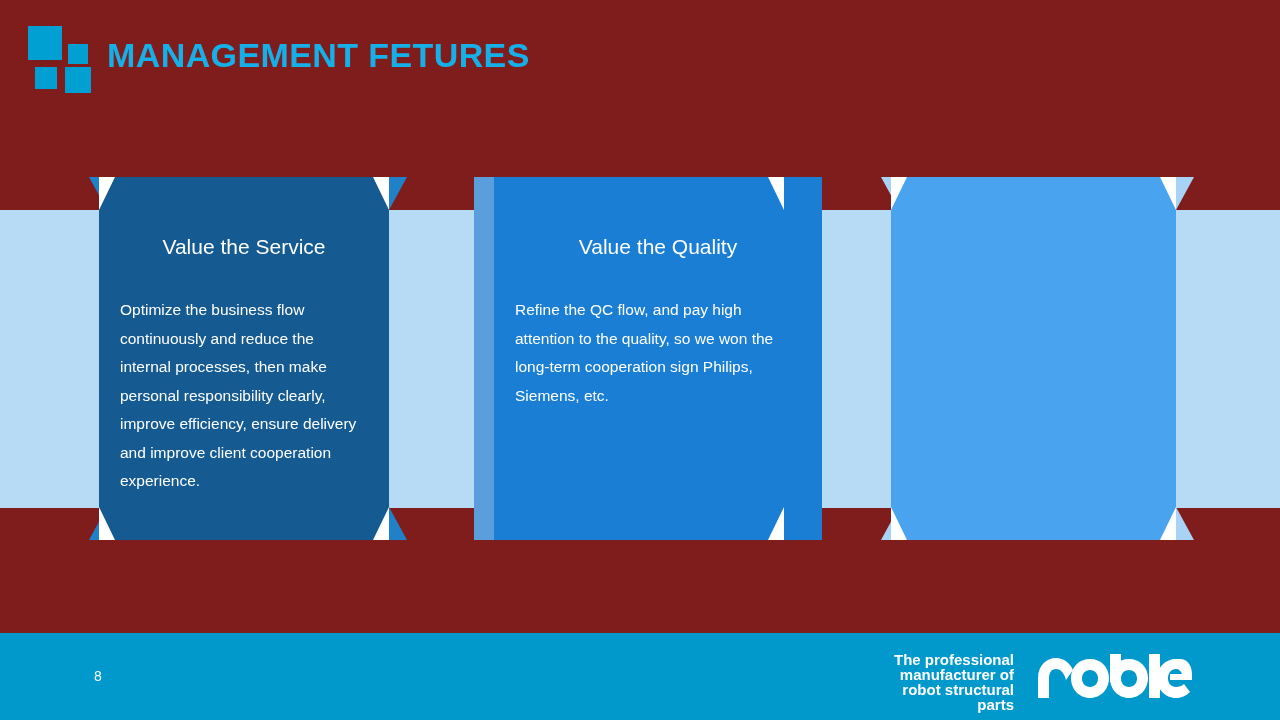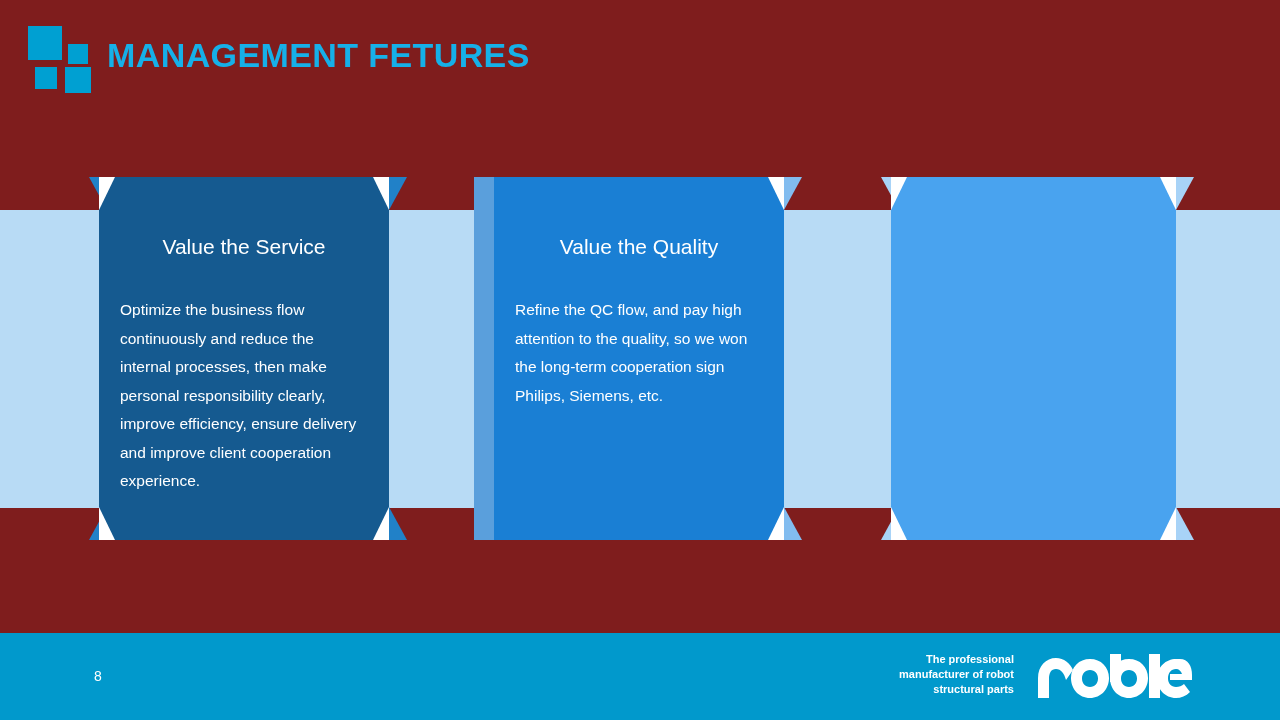--- a/index.html
+++ b/index.html
@@ -132,21 +132,21 @@
   #card-quality-strip {
     position: absolute;
     left: 474px;
     top: 177px;
     width: 20px;
     height: 363px;
     background: #5a9fdc;
   }
   #card-quality {
     left: 494px;
-    width: 290px;
+    width: 328px;
     background: #1a7fd4;
   }
   #wedge-q-tr {
     left: 784px; top: 177px;
     border-top: 33px solid #82bcef;
     border-right: 18px solid transparent;
   }
   #wedge-q-br {
     left: 784px; top: 507px;
     border-bottom: 33px solid #82bcef;
@@ -204,21 +204,21 @@
     color: #ffffff;
     font-size: 14px;
   }
   #footer-tagline {
     position: absolute;
     left: 862px;
     top: 652px;
     width: 152px;
     text-align: right;
     color: #ffffff;
-    font-size: 11px;
+    font-size: 15px;
     font-weight: bold;
     line-height: 15px;
   }
   #footer-brand-logo {
     position: absolute;
     left: 1036px;
     top: 652px;
     width: 156px;
     height: 48px;
   }

